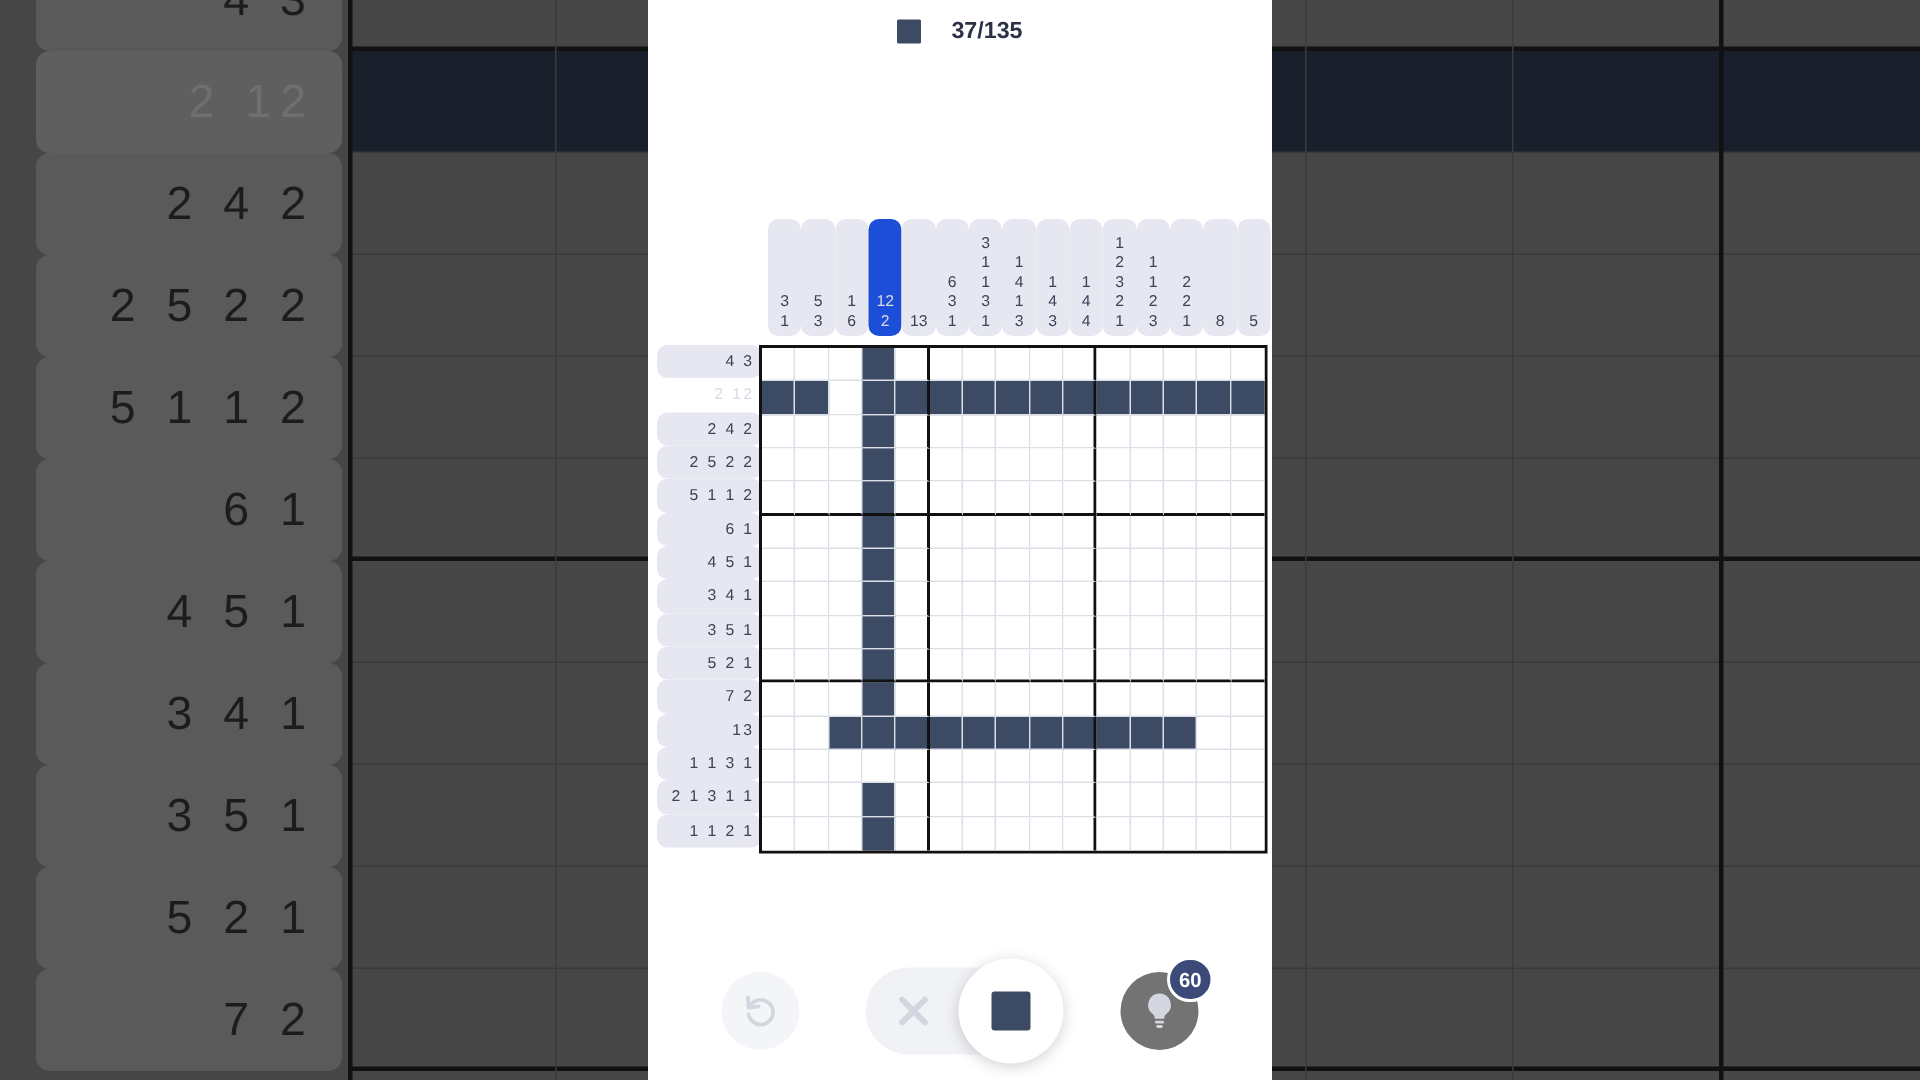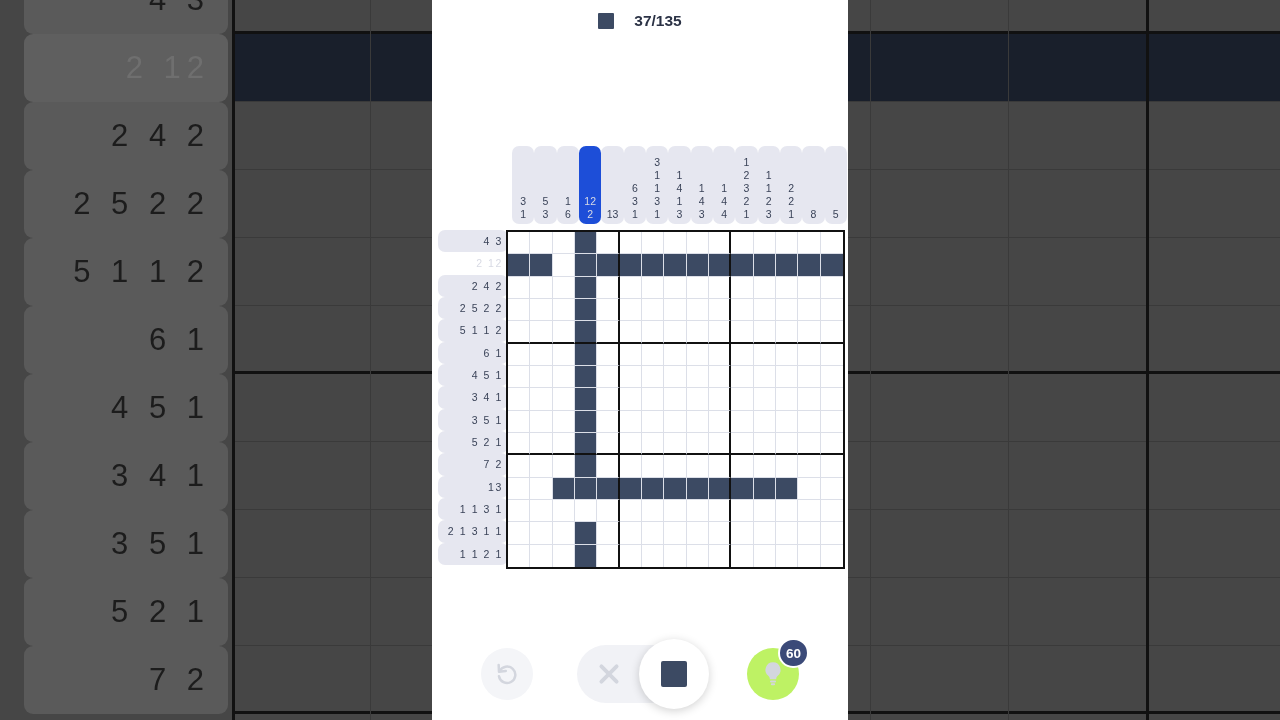--- a/index.html
+++ b/index.html
@@ -205,21 +205,21 @@
     display: flex; align-items: center; justify-content: center;
   }
   .mode-knob-sq {
     width: 26px; height: 26px;
     background: #3c4a63;
     border-radius: 2px;
   }
   .hint-btn {
     position: relative;
     width: 52px; height: 52px; border-radius: 50%;
-    background: #bef264;
+    background: #737373;
     display: flex; align-items: center; justify-content: center;
     cursor: pointer;
   }
   .hint-badge {
     position: absolute; right: -10px; top: -10px;
     min-width: 30px; height: 30px;
     padding: 0 6px;
     border-radius: 15px;
     background: #3b4a78;
     color: #fff;

